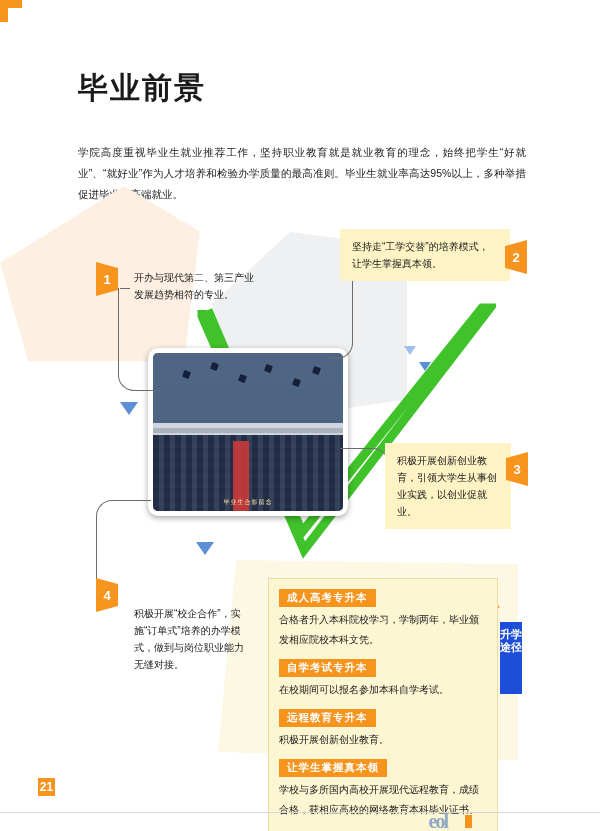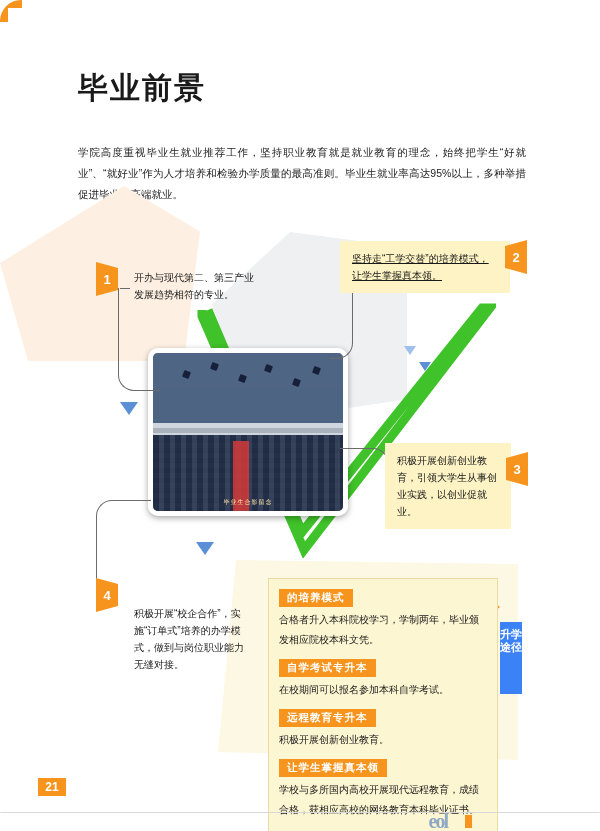--- a/index.html
+++ b/index.html
@@ -9,21 +9,20 @@
   }
   body {
     font-family: "Liberation Sans", sans-serif;
   }
   #page {
     position: relative;
     width: 600px;
     height: 831px;
     overflow: hidden;
     background: #ffffff;
-    border-radius: 21px;
   }
   
   .corner-tl {
     position: absolute;
     left: 0; top: 0;
     width: 22px; height: 22px;
     background: #f7941e;
   }
   .corner-tl-inner {
     position: absolute;
@@ -209,21 +208,21 @@
     line-height:20px;
     color:#1a1a1a;
     margin-bottom:7px;
   }
   .side-tab {
     position:absolute;
     left:500px;
     top:622px;
     width:22px;
     height:72px;
-    background:#3b82f6;
+    background:#1d4ed8;
     color:#fff;
     font-size:11px;
     font-weight:bold;
     line-height:13px;
     text-align:center;
     padding-top:6px;
     box-sizing:border-box;
   }
   .panel-arrow {
     position:absolute;
@@ -232,21 +231,21 @@
     width:0;height:0;
     border-top:11px solid transparent;
     border-bottom:11px solid transparent;
     border-left:14px solid #f7941e;
   }
   
   .page-num {
     position:absolute;
     left:38px;
     top:778px;
-    width:28px;height:18px;
+    width:17px;height:18px;
     background:#f7941e;
     color:#fff;
     font-size:12px;
     font-weight:bold;
     display:flex;align-items:center;justify-content:center;
   }
   .footer-brand {
     position:absolute;
     right:26px;
     top:790px;
@@ -323,32 +322,32 @@
   <div class="curve" style="left:96px;top:500px;width:54px;height:92px;border-right:0;border-bottom:0;border-left:1px solid #6b6b6b;border-top:1px solid #6b6b6b;border-radius:16px 0 0 0;"></div>
 
   <div class="tri" style="left:120px;top:402px;"></div>
   <div class="tri small pale" style="left:404px;top:346px;"></div>
   <div class="tri small" style="left:419px;top:362px;"></div>
   <div class="tri" style="left:196px;top:542px;"></div>
 
   <div class="num-tab left" style="left:96px;top:262px;">1</div>
   <div class="callout plain" style="left:122px;top:260px;width:148px;">开办与现代第二、第三产业发展趋势相符的专业。</div>
 
-  <div class="callout yellow" style="left:340px;top:241px;width:170px;text-decoration:underline;">坚持走“工学交替”的培养模式，让学生掌握真本领。</div>
+  <div class="callout yellow" style="left:340px;top:229px;width:170px;">坚持走“工学交替”的培养模式，让学生掌握真本领。</div>
   <div class="num-tab right" style="left:505px;top:240px;">2</div>
 
   <div class="callout yellow" style="left:385px;top:443px;width:126px;">积极开展创新创业教育，引领大学生从事创业实践，以创业促就业。</div>
   <div class="num-tab right" style="left:506px;top:452px;">3</div>
 
   <div class="num-tab left" style="left:96px;top:578px;">4</div>
   <div class="callout plain" style="left:122px;top:596px;width:138px;">积极开展“校企合作”，实施“订单式”培养的办学模式，做到与岗位职业能力无缝对接。</div>
 
   <div class="panel-arrow"></div>
   <div class="panel">
-    <div class="panel-head">的培养模式</div>
+    <div class="panel-head">成人高考专升本</div>
     <div class="panel-body">合格者升入本科院校学习，学制两年，毕业颁发相应院校本科文凭。</div>
     <div class="panel-head">自学考试专升本</div>
     <div class="panel-body">在校期间可以报名参加本科自学考试。</div>
     <div class="panel-head">远程教育专升本</div>
     <div class="panel-body">积极开展创新创业教育。</div>
     <div class="panel-head">让学生掌握真本领</div>
     <div class="panel-body">学校与多所国内高校开展现代远程教育，成绩合格，获相应高校的网络教育本科毕业证书。</div>
   </div>
   <div class="side-tab">升学途径</div>
 

